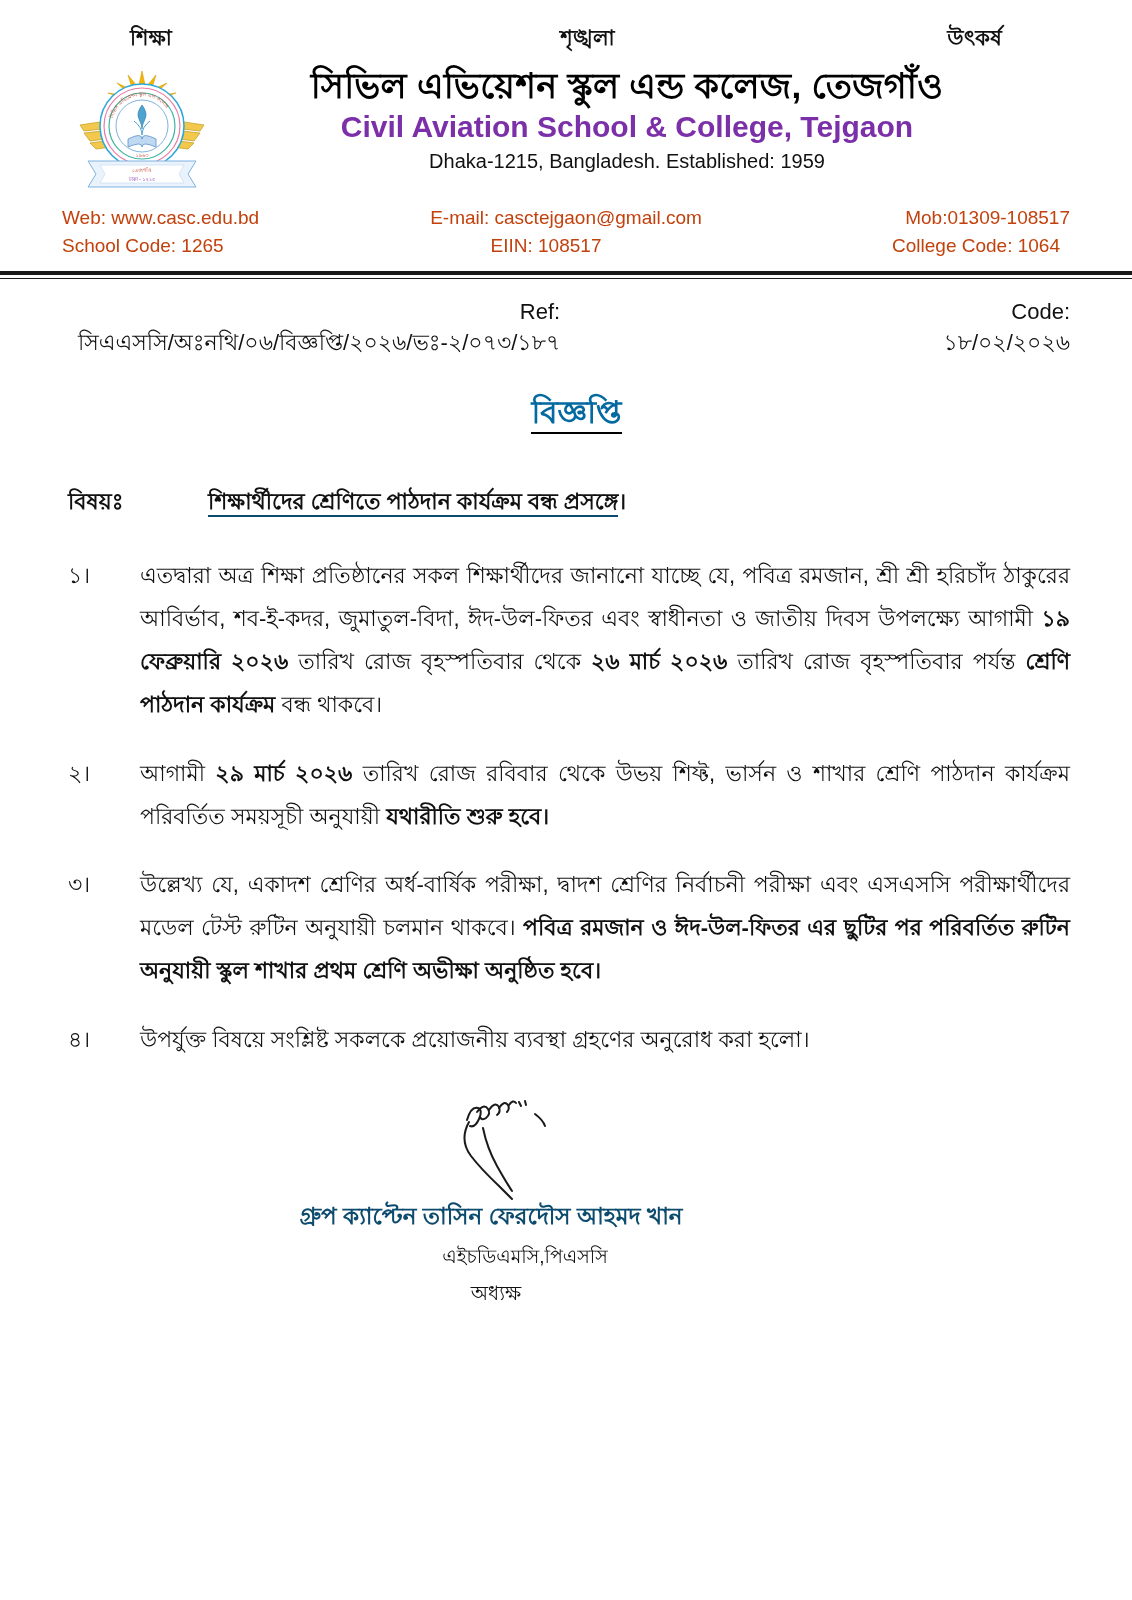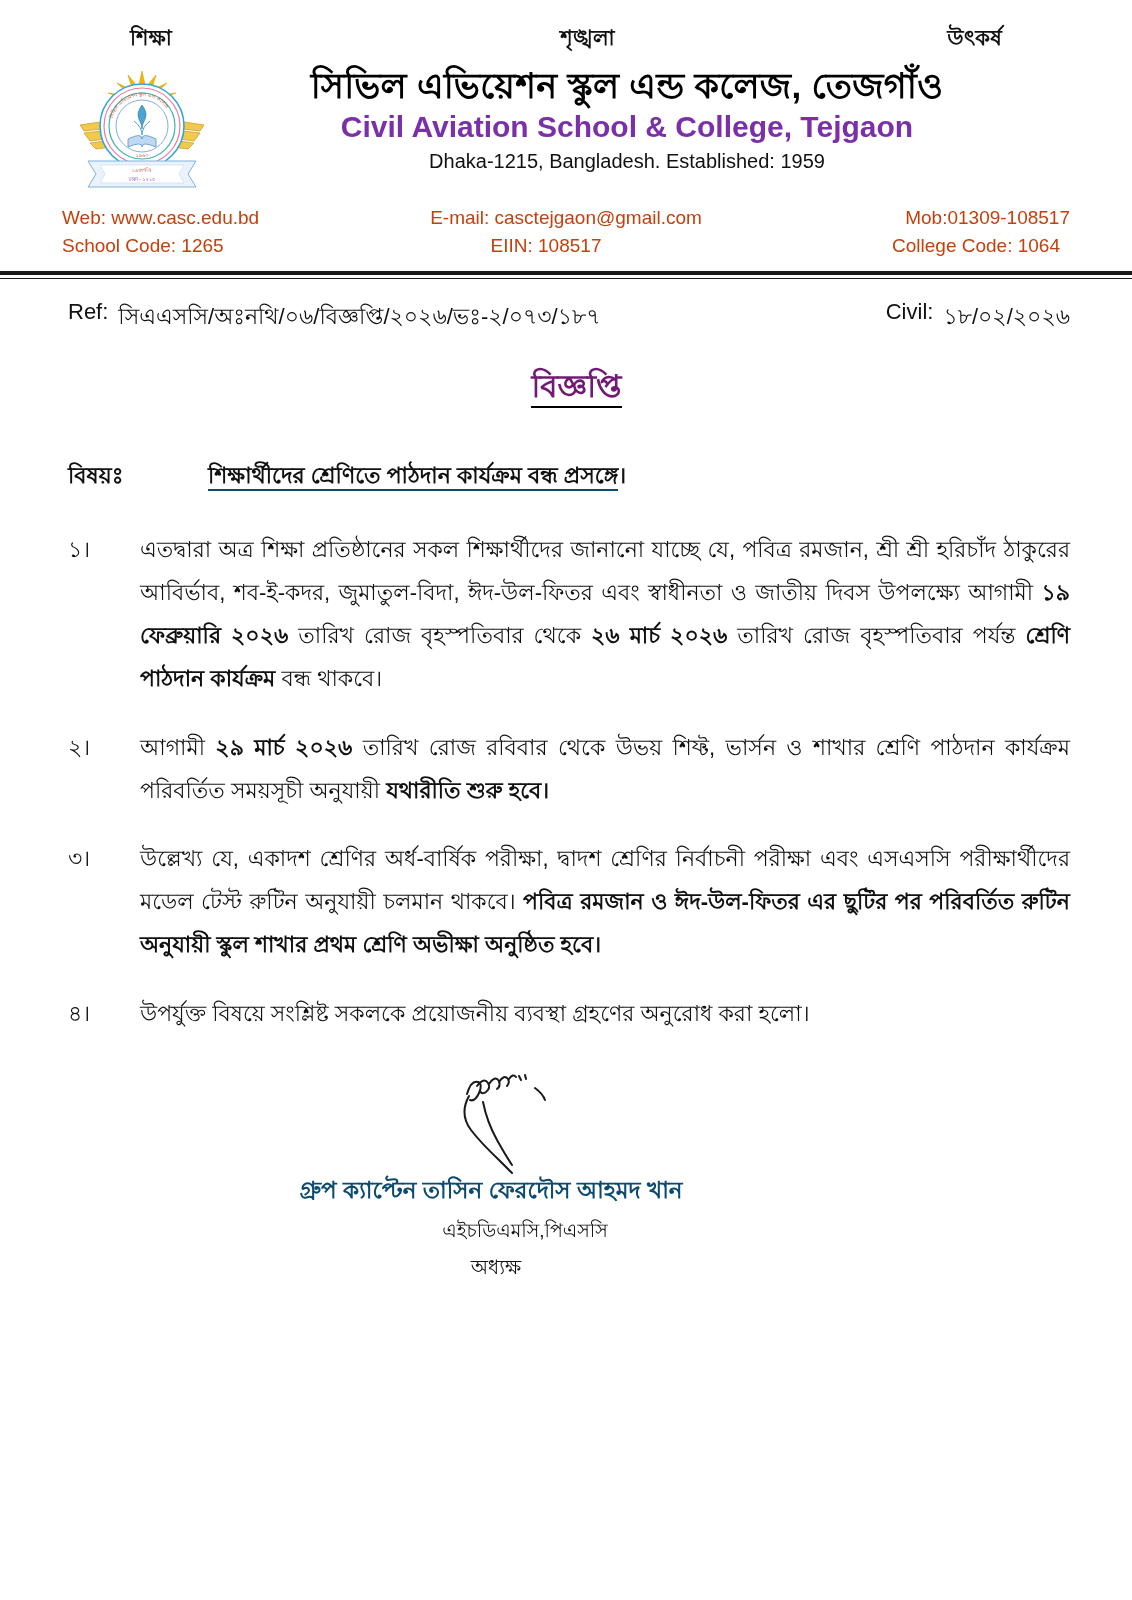--- a/index.html
+++ b/index.html
@@ -115,29 +115,29 @@
   .refdate {
     display: flex;
     justify-content: space-between;
     padding: 20px 62px 0 68px;
     box-sizing: border-box;
     font-size: 22px;
     color: #111;
   }
   .refdate .lbl { font-weight: 400; }
   .refdate .val { font-weight: 500; margin-left: 10px; }
-  .ref-block, .date-block { display: flex; align-items: flex-start; }
+  .ref-block, .date-block { display: flex; align-items: flex-end; flex-direction: column; }
 
   
   .notice-title {
     text-align: center;
     margin-top: 26px;
     font-size: 31px;
     font-weight: 700;
-    color: #701a75;
+    color: #0369a1;
     padding-left: 21px;
   }
   .notice-title span {
     border-bottom: 2px solid #000;
     padding-bottom: 2px;
   }
 
   
   .subject {
     display: flex;
@@ -300,21 +300,21 @@
   </div>
 
   <div class="divider"></div>
 
   <div class="refdate">
     <div class="ref-block">
       <span class="lbl">Ref:</span>
       <span class="val">সিএএসসি/অঃনথি/০৬/বিজ্ঞপ্তি/২০২৬/ভঃ-২/০৭৩/১৮৭</span>
     </div>
     <div class="date-block">
-      <span class="lbl">Civil:</span>
+      <span class="lbl">Code:</span>
       <span class="val">১৮/০২/২০২৬</span>
     </div>
   </div>
 
   <div class="notice-title">
     <span>বিজ্ঞপ্তি</span>
   </div>
 
   <div class="subject">
     <div class="s-label">বিষয়ঃ</div>

